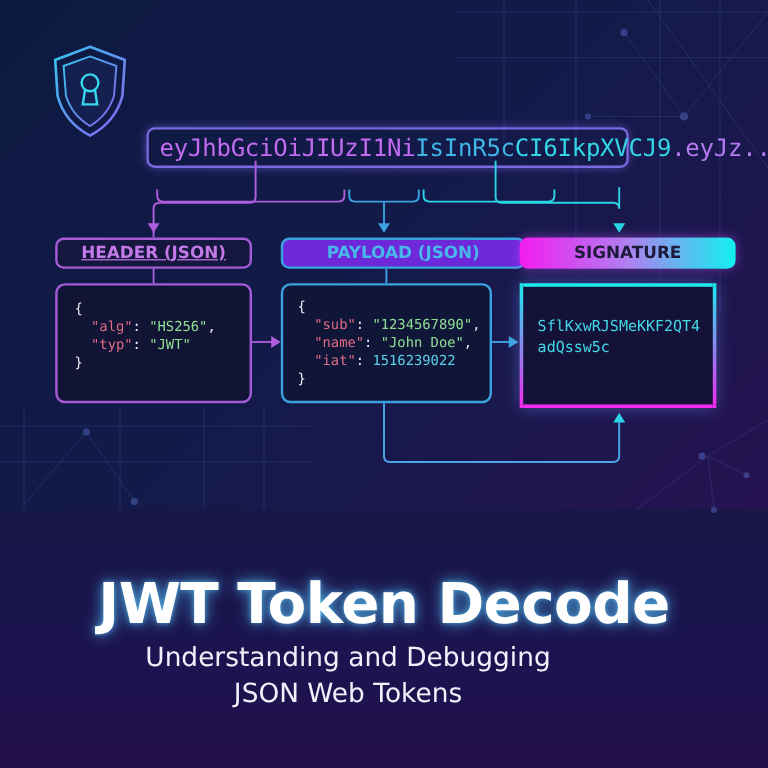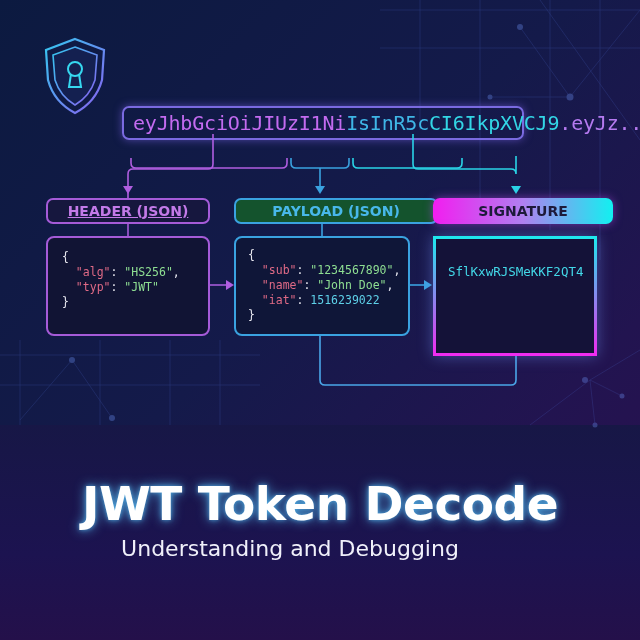--- a/index.html
+++ b/index.html
@@ -16,29 +16,29 @@
     font-family:"DejaVu Sans Mono",monospace;font-size:20px;line-height:30px;
     padding-left:9px;white-space:nowrap;letter-spacing:-0.2px;}
   .seg-h{color:#c36bf0;}
   .seg-p{color:#3fb6e6;}
   .seg-s{color:#33d6e6;}
   .seg-r{color:#b57af0;}
   .wires{position:absolute;left:0;top:0;width:640px;height:640px;pointer-events:none;}
   .label{position:absolute;top:198px;height:26px;border-radius:7px;box-sizing:border-box;
     font-weight:bold;font-size:14px;text-align:center;line-height:23px;}
   .lbl-h{left:46px;width:164px;border:2px solid #a55bd8;color:#c37ae8;background:#16173e;text-decoration:underline;}
-  .lbl-p{left:234px;width:204px;border:2px solid #3aa2e0;color:#48b8ea;background:#14532d;}
+  .lbl-p{left:234px;width:204px;border:2px solid #3aa2e0;color:#48b8ea;background:#6d28d9;}
   .lbl-s{left:433px;width:180px;border:none;color:#1d1a3a;
     background:linear-gradient(90deg,#f21df0 0%,#b080f0 50%,#12f0f0 100%);line-height:26px;
     box-shadow:0 0 10px rgba(200,80,255,0.5);}
   .box{position:absolute;top:236px;height:100px;border-radius:8px;box-sizing:border-box;
     font-family:"DejaVu Sans Mono",monospace;font-size:11.5px;line-height:15px;}
   .box-h{left:46px;width:164px;border:2px solid #a55bd8;background:#111434;padding:12px 0 0 14px;}
   .box-p{left:234px;width:176px;border:2px solid #3aa2e0;background:#0f1638;padding:10px 0 0 12px;}
-  .box-s{left:433px;width:164px;height:120px;border:3px solid;
+  .box-s{left:433px;width:164px;height:104px;border:3px solid;
     border-image:linear-gradient(180deg,#1ee8ee,#f02cf0) 1;border-radius:0;
     background:#141238;padding:24px 0 0 12px;color:#43d8e8;font-size:12.5px;line-height:17px;
     box-shadow:0 0 14px rgba(120,150,255,0.45);}
   .k{color:#e06a86;}
   .s{color:#8ede92;}
   .n{color:#5ed0e8;margin-top:20px;}
   .p{color:#e8e8f0;}
   .title{position:absolute;left:0;width:640px;text-align:center;top:476px;
     font-size:47px;font-weight:bold;color:#ffffff;letter-spacing:-0.5px;
     text-shadow:0 0 12px rgba(90,200,255,0.8),0 0 4px rgba(90,200,255,0.6);}
@@ -146,18 +146,20 @@
 <div class="box box-p">
   <div class="p">{</div>
   <div>&nbsp;&nbsp;<span class="k">"sub"</span><span class="p">: </span><span class="s">"1234567890"</span><span class="p">,</span></div>
   <div>&nbsp;&nbsp;<span class="k">"name"</span><span class="p">: </span><span class="s">"John Doe"</span><span class="p">,</span></div>
   <div>&nbsp;&nbsp;<span class="k">"iat"</span><span class="p">: </span><span class="n">1516239022</span></div>
   <div class="p">}</div>
 </div>
 
 <div class="box box-s">
   <div>SflKxwRJSMeKKF2QT4</div>
+  <div>adQssw5c</div>
 </div>
 
 <div class="title">JWT Token Decode</div>
 <div class="subtitle">
   <div>Understanding and Debugging</div>
+  <div>JSON Web Tokens</div>
 </div>
 
 </body></html>

